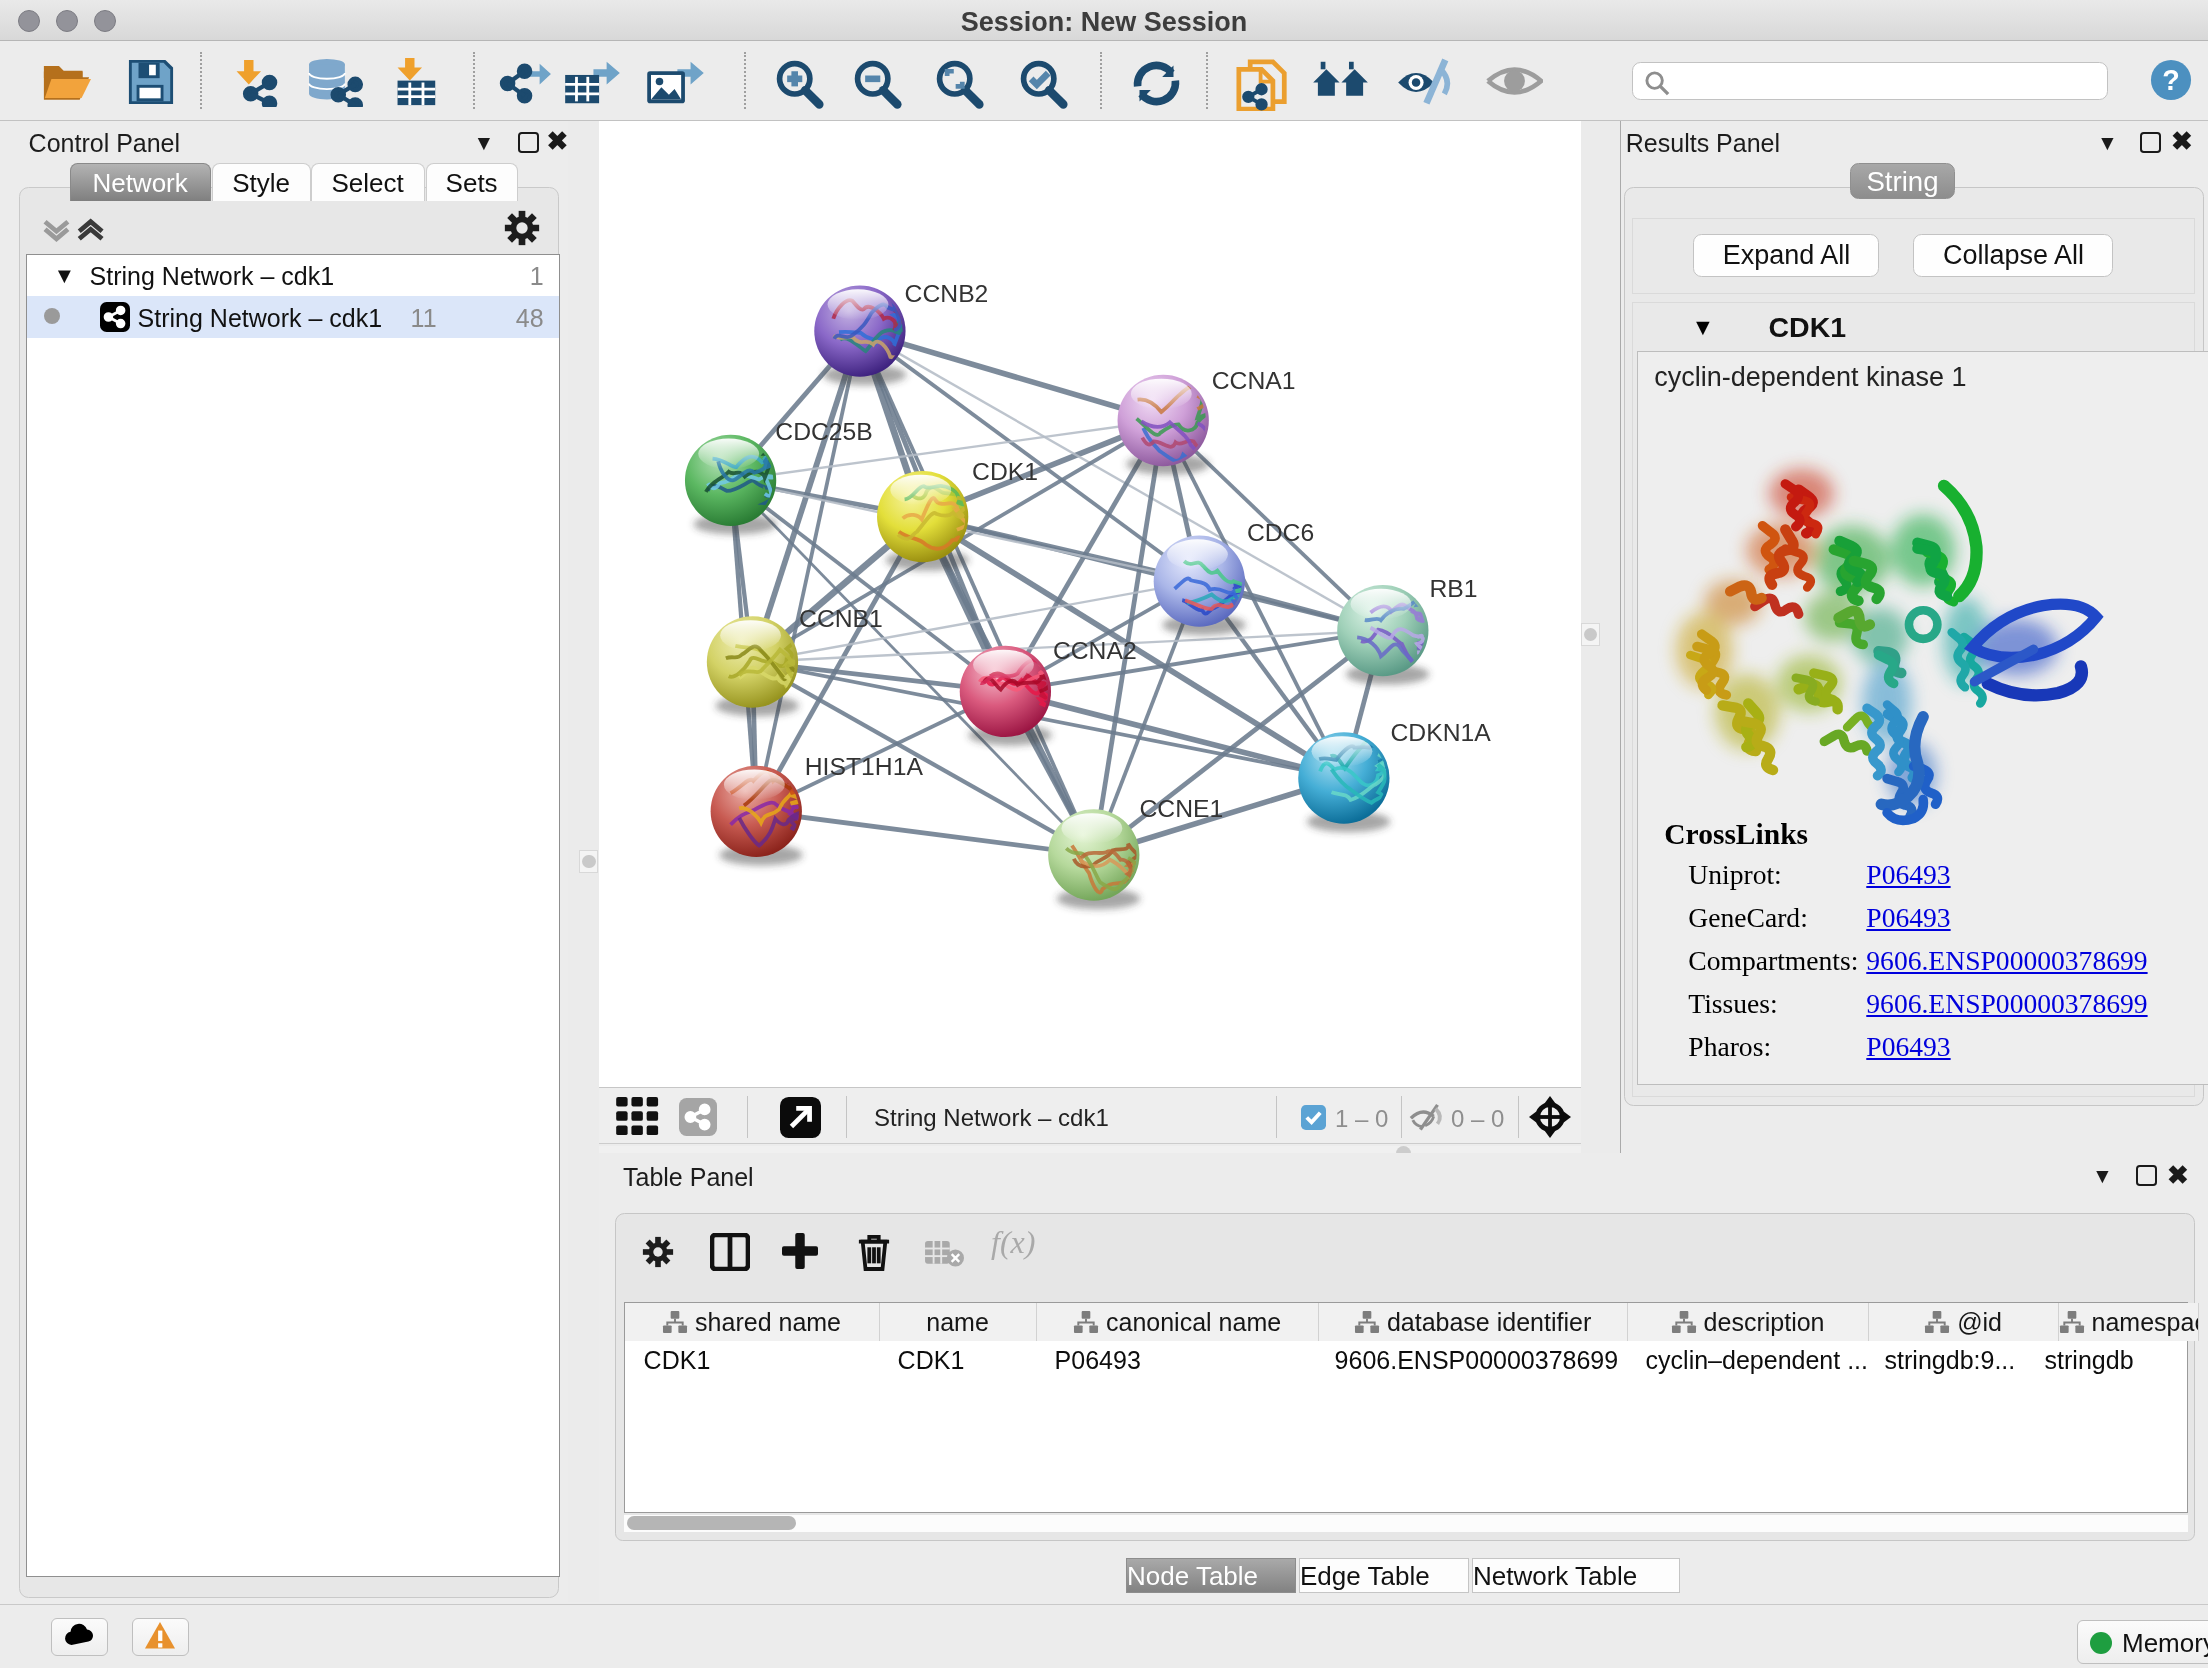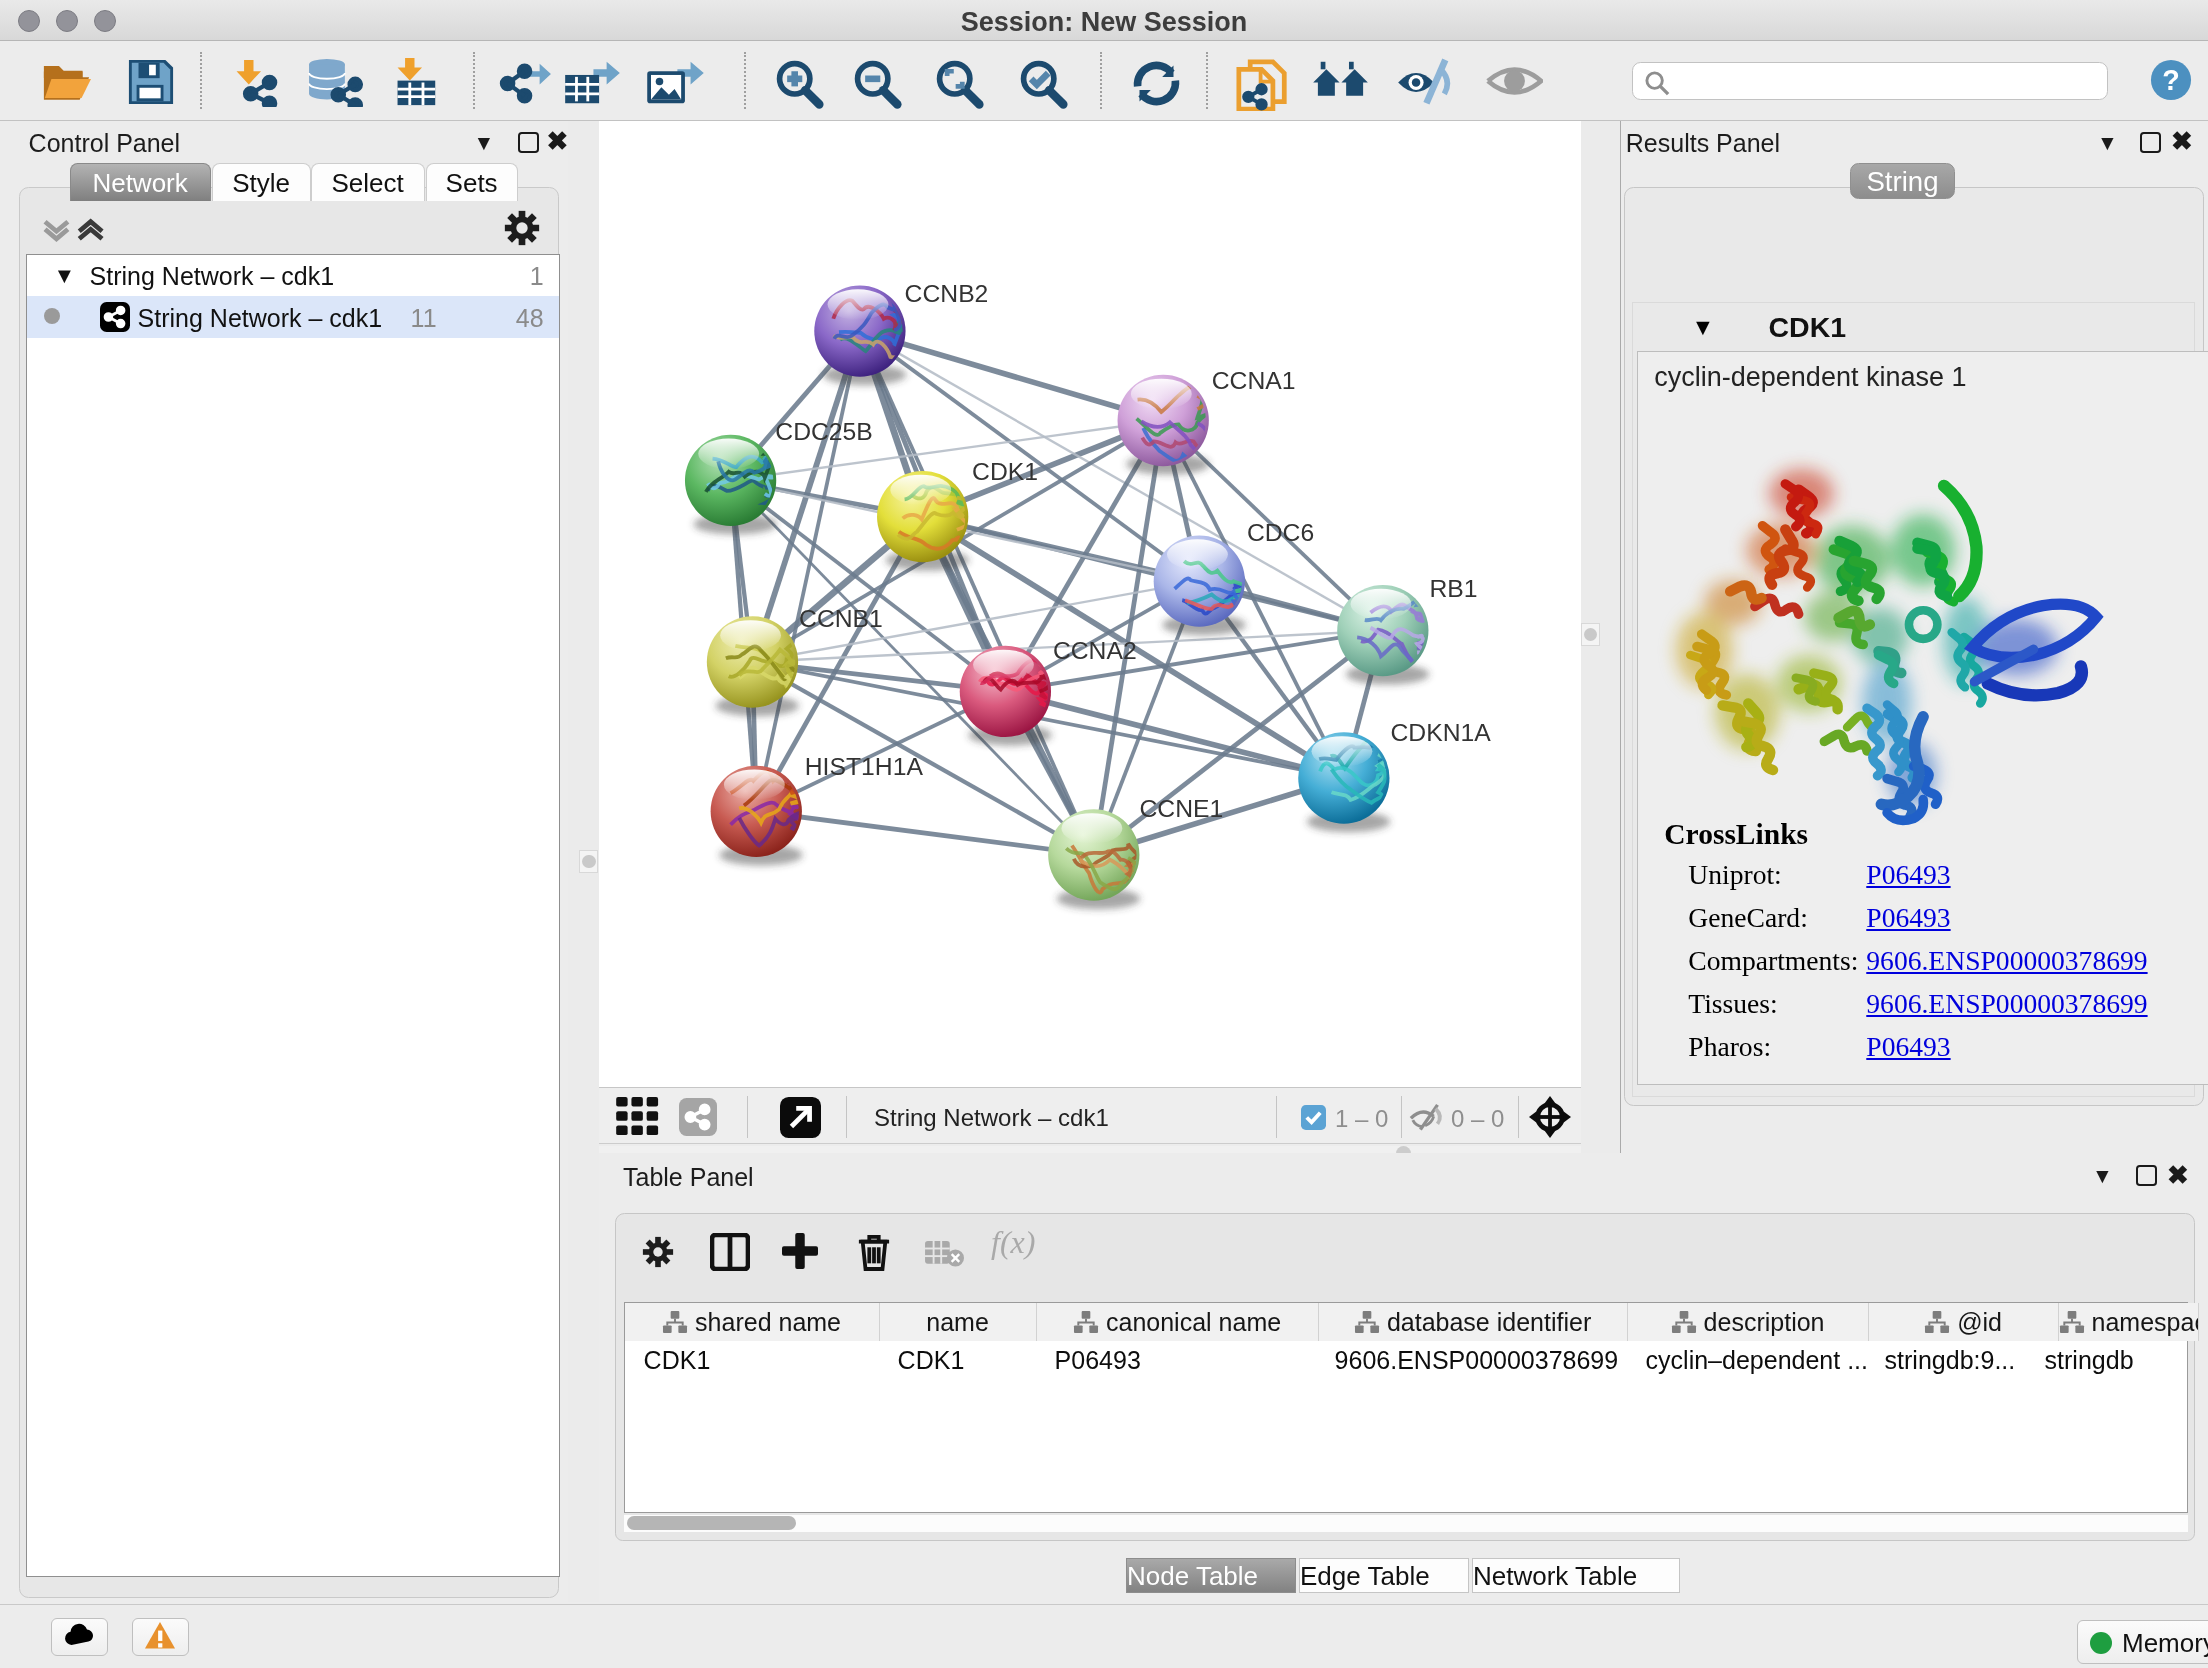--- a/index.html
+++ b/index.html
@@ -651,20 +651,24 @@
     <span class="knob" style="left:0px;top:502px">
       <i></i>
     </span>
   </div>
 <div class="abs" id="rpanel">
   <div class="ptitle" style="position:absolute;left:4.8px;top:7.6px">Results Panel</div>
   <span class="wctl tri" style="left:476px;top:9.5px">▼</span>
   <span class="wctl sq" style="left:519px;top:10.5px"></span>
   <span class="wctl xx" style="left:550px;top:4.8px">✖</span>
   <div id="rp-box">
+    <div id="rp-sec1">
+      <div class="rbtn" style="left:60px;width:186px;line-height:41px">Expand All</div>
+      <div class="rbtn" style="left:280px;width:200px;line-height:41px">Collapse All</div>
+    </div>
     <div id="rp-sec2">
       <span style="position:absolute;left:58px;top:11.4px;font-size:23px">▼</span>
       <span style="position:absolute;left:135px;top:7.6px;font-size:28.5px;font-weight:bold;color:#111">CDK1</span>
       <div id="rp-inner">
         <div style="position:absolute;left:16px;top:9.5px;font-size:27px;color:#232323">cyclin-dependent kinase 1</div>
         <svg style="position:absolute;left:0px;top:46px" width="557" height="476" viewBox="0 0 586 500">
 <defs>
               <filter id="pblur" x="-60%" y="-60%" width="220%" height="220%">
                 <feGaussianBlur stdDeviation="9"></feGaussianBlur>
               </filter>

